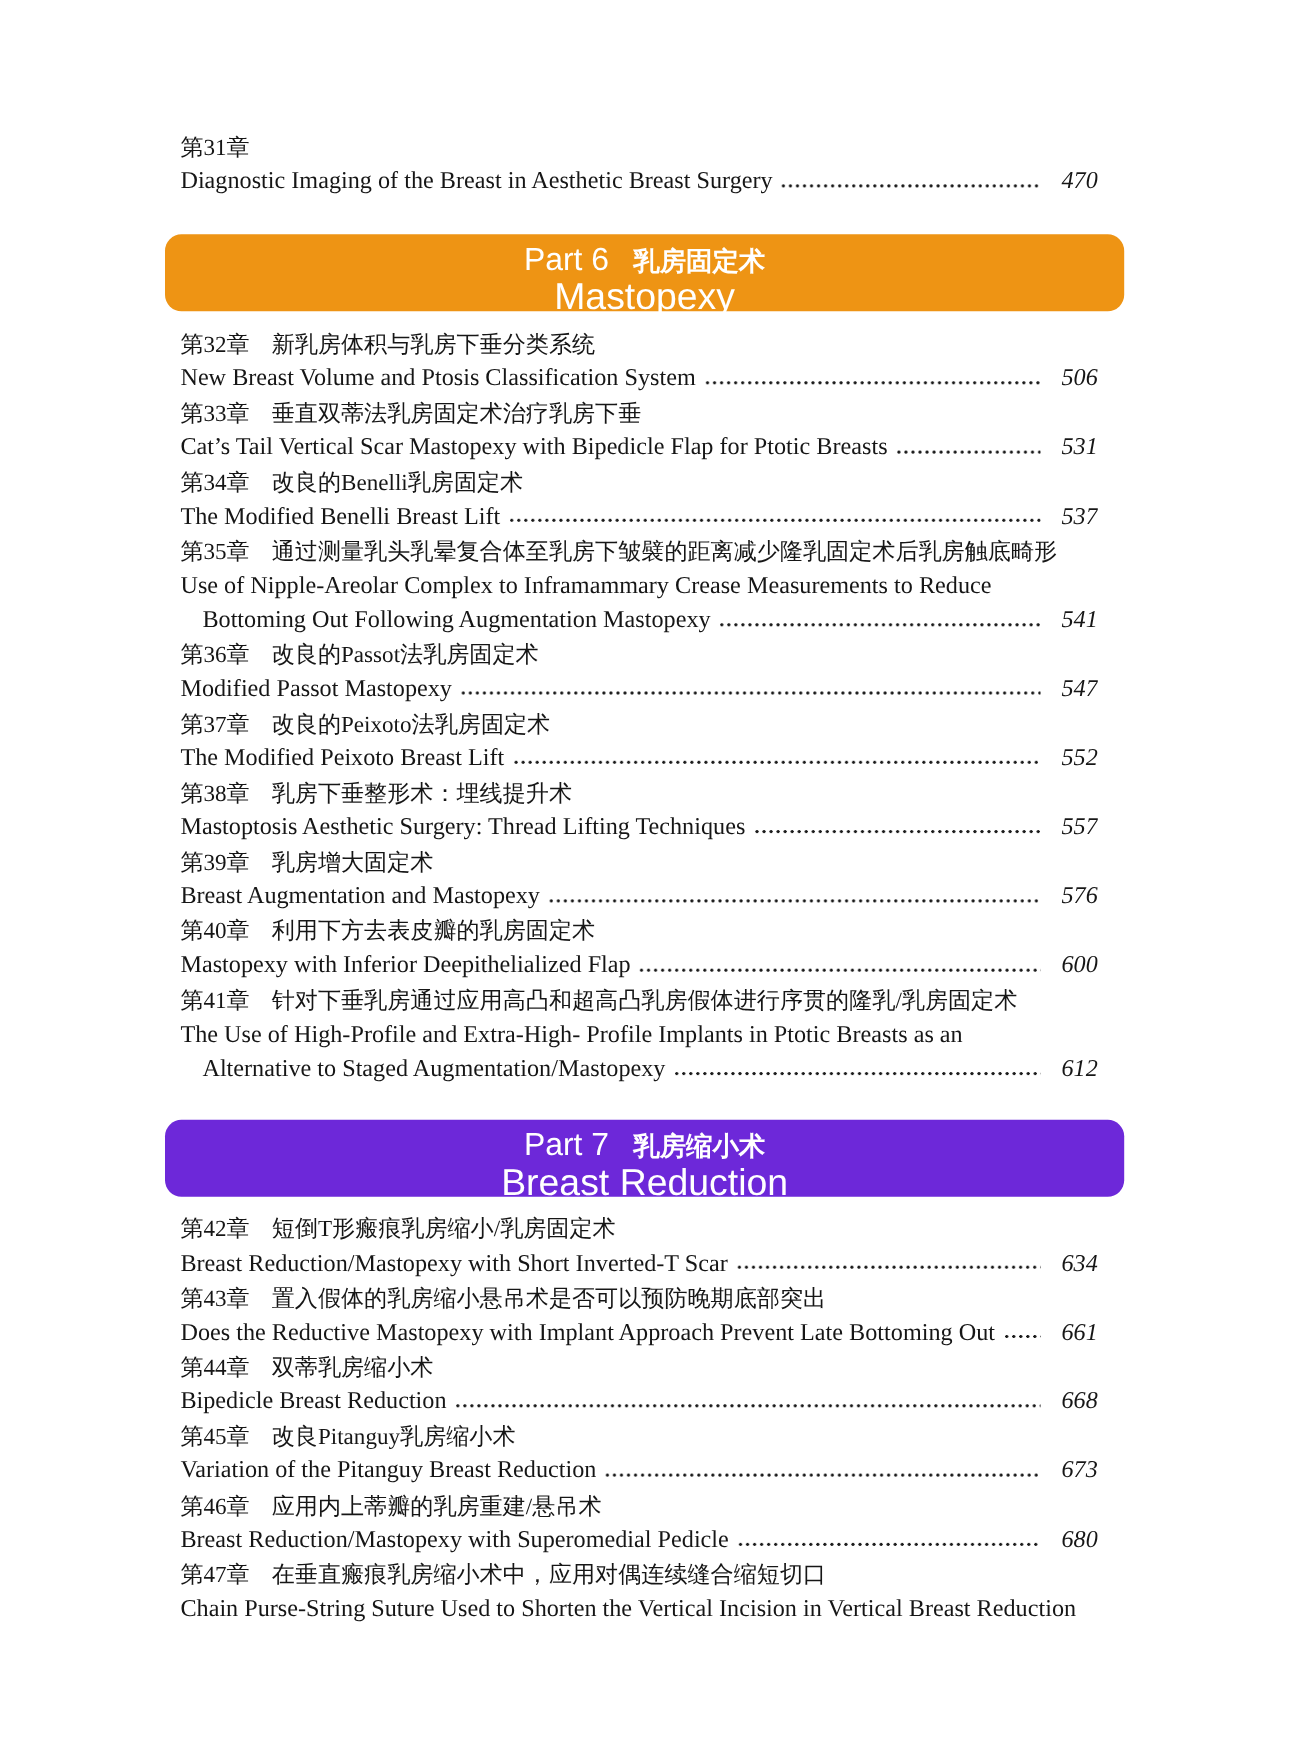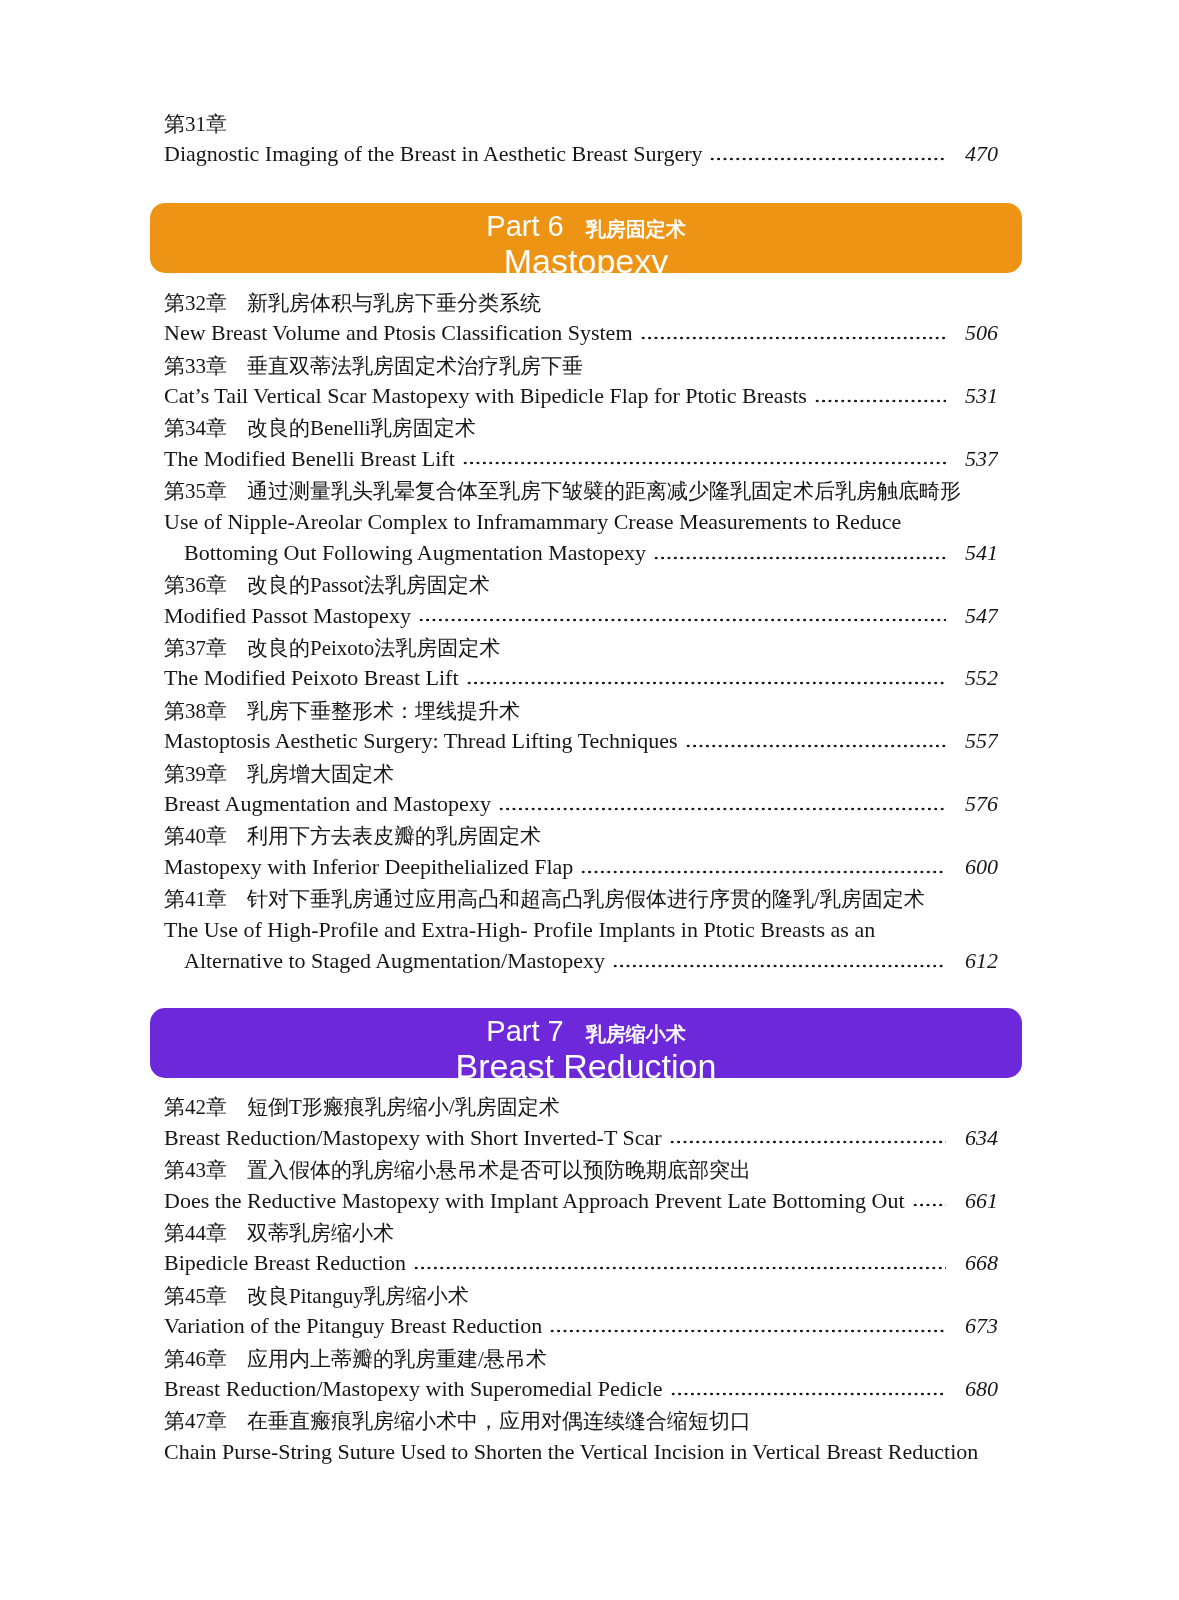--- a/index.html
+++ b/index.html
@@ -8,21 +8,21 @@
     width: 1179px;
     height: 1600px;
     background: #ffffff;
     overflow: hidden;
     font-family: "Liberation Serif", "DejaVu Serif", serif;
     color: #161616;
   }
   .content {
     position: absolute;
     left: 164px;
-    top: 110px;
+    top: 120px;
     width: 834px;
   }
   .row {
     display: flex;
     align-items: baseline;
     height: 31.4px;
     white-space: nowrap;
     overflow: hidden;
   }
   .row-zh { font-size: 21px; }
@@ -55,21 +55,21 @@
   }
   .part-banner.part-second { margin-top: 29px; margin-bottom: 15px; }
   .part-line1 {
     padding-top: 5px;
     font-size: 29px;
     line-height: 36px;
   }
   .part-label { font-weight: 400; }
   .part-title-zh {
     font-weight: 700;
-    font-size: 20px;
+    font-size: 24px;
     margin-left: 22px;
   }
   .part-line2 {
     font-size: 34px;
     line-height: 29px;
   }
 </style>
 </head>
 <body>
 

